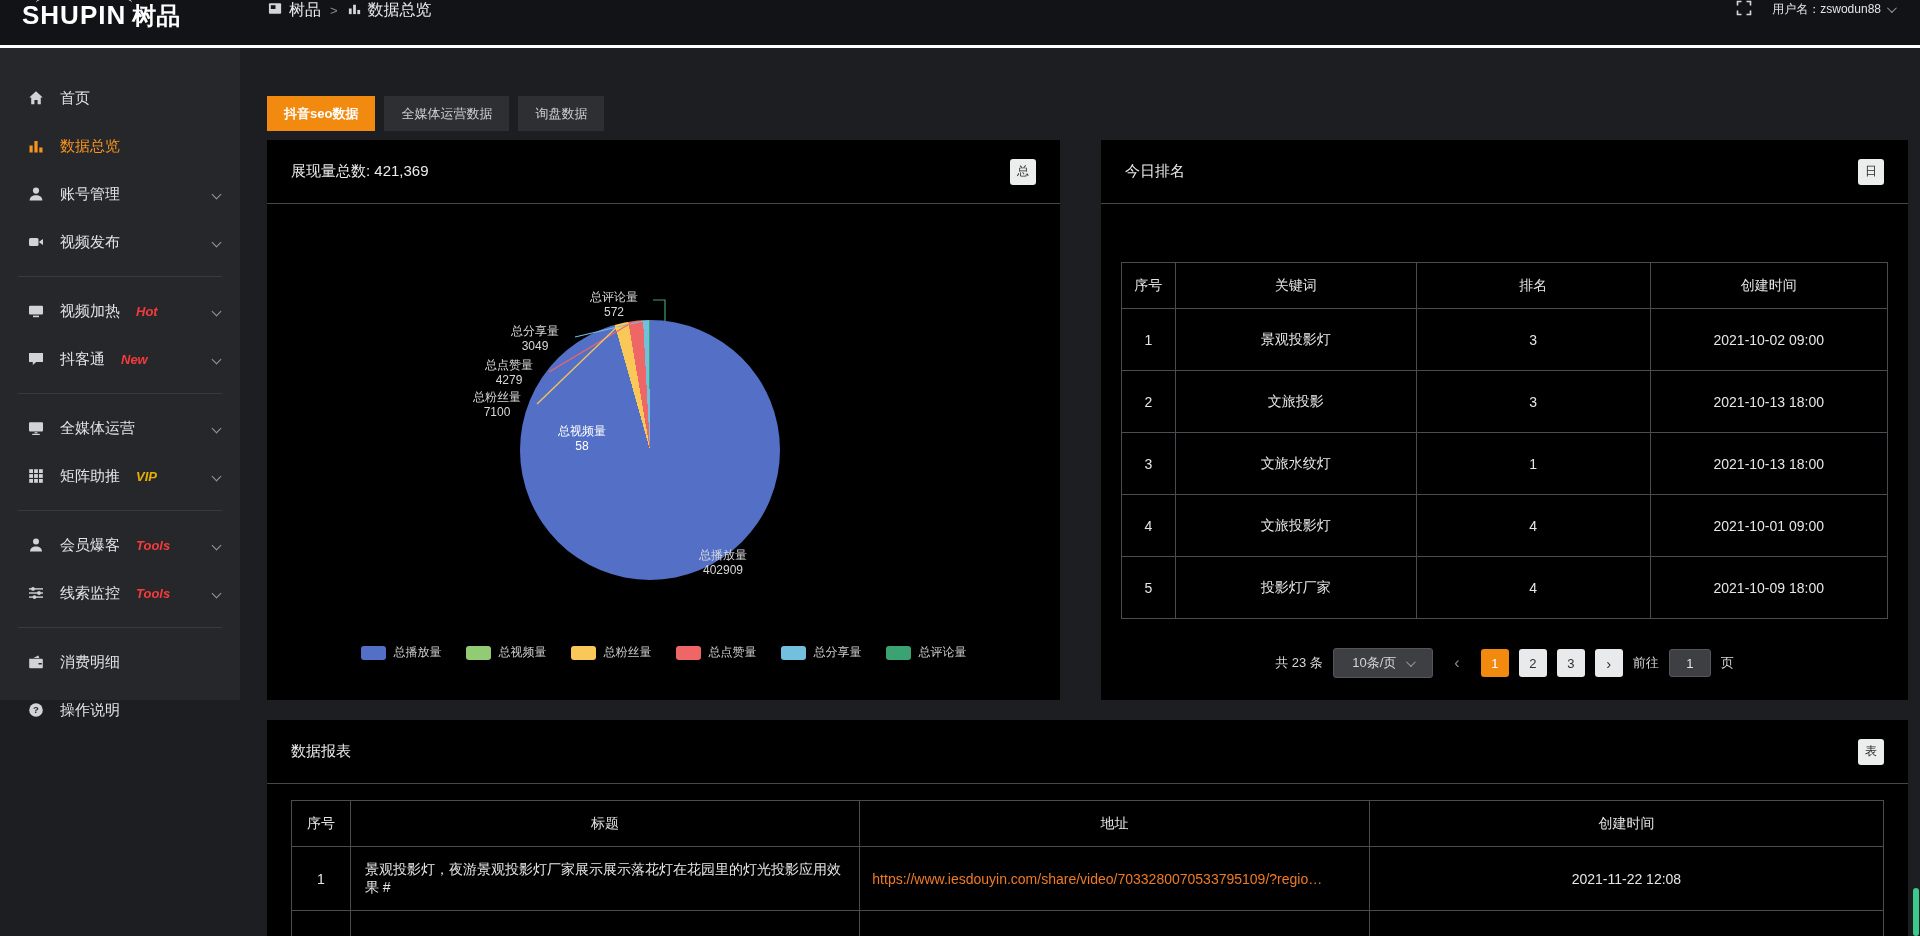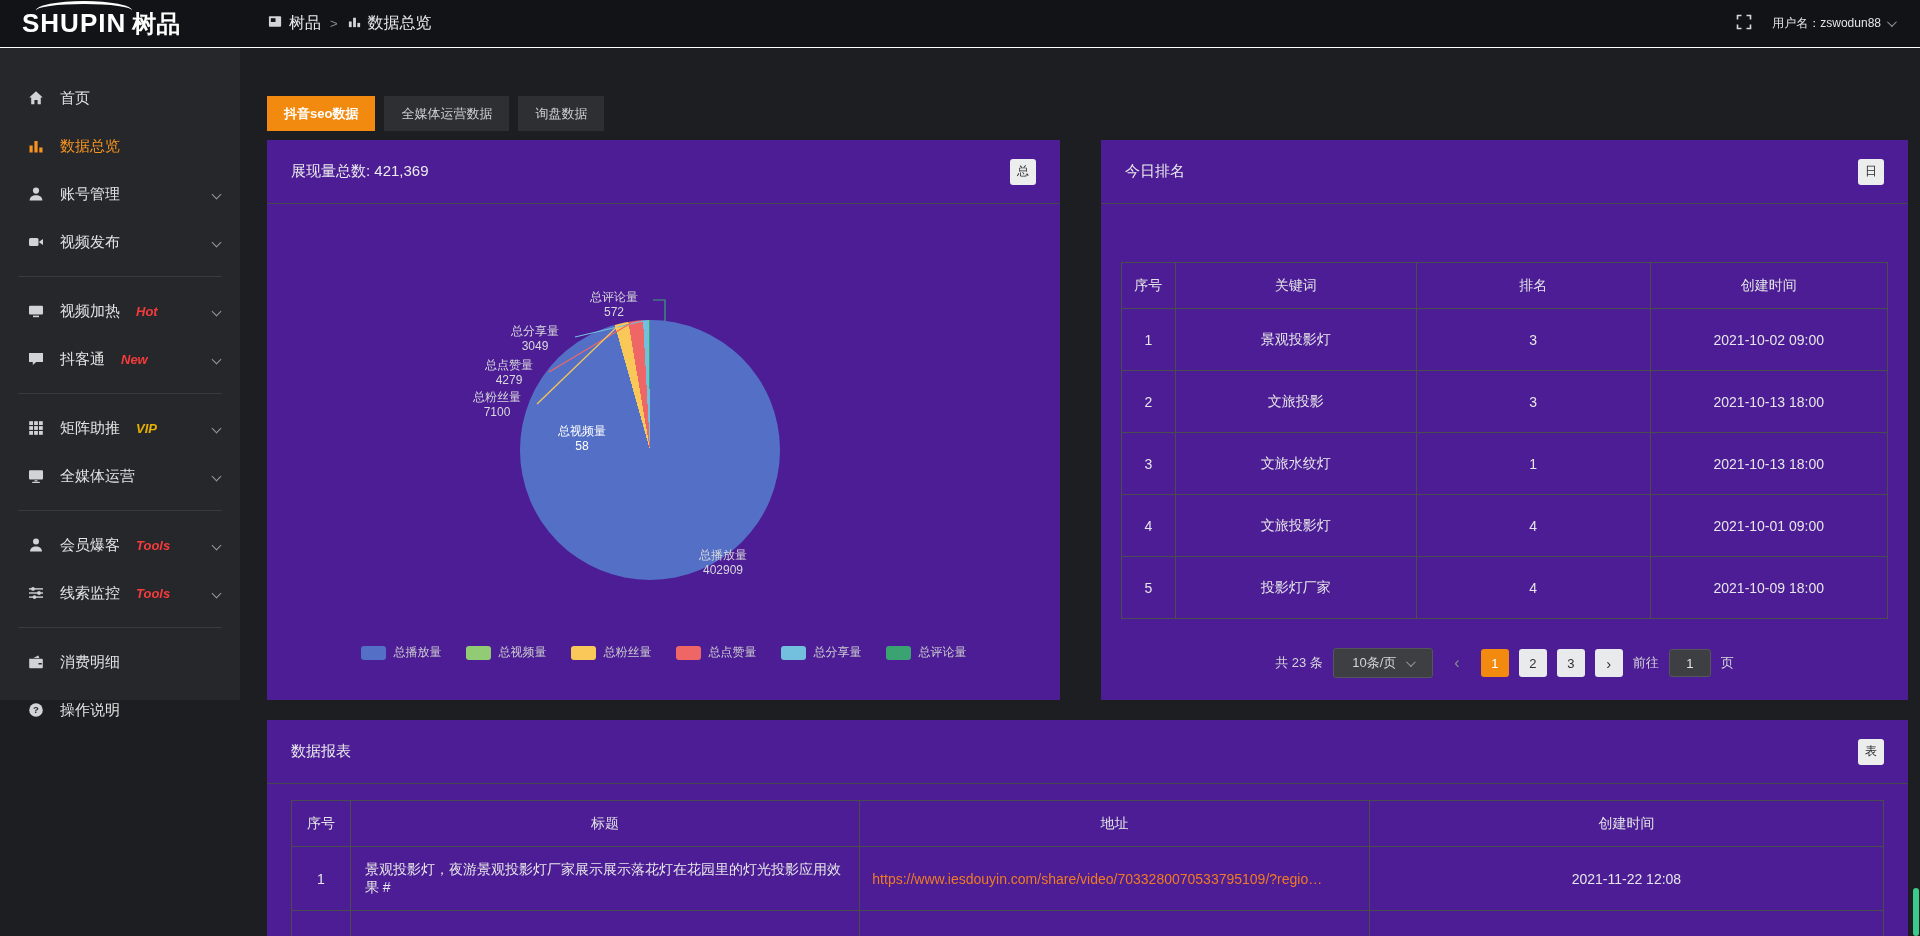--- a/index.html
+++ b/index.html
@@ -1,21 +1,21 @@
 <!DOCTYPE html>
 <html><head>
 <meta charset="utf-8">
 <style>
   * { margin:0; padding:0; box-sizing:border-box; }
   html,body { width:1920px; height:936px; overflow:hidden; background:#1d1e21;
     font-family:"Liberation Sans", sans-serif; }
 
   
   .topbar { position:absolute; top:0; left:0; width:1920px; height:48px;
-    background:#121316; border-bottom:1px solid #ffffff; display:flex; align-items:center; z-index:9; }
+    background:#121316; border-bottom:3px solid #ffffff; display:flex; align-items:flex-start; z-index:9; }
   .logo-area { width:240px; padding-left:22px; display:flex; align-items:baseline; }
   .logo-primary { color:#fff; font-weight:bold; font-size:26px; letter-spacing:1px; position:relative; }
   .logo-primary::before { content:""; position:absolute; left:14px; top:-7px; width:96px; height:16px;
     border-top:3px solid #fff; border-radius:50%; }
   .logo-secondary { color:#fff; font-weight:bold; font-size:24px; margin-left:6px; }
   .breadcrumb { display:flex; align-items:center; gap:9px; margin-left:28px; color:#e9e9ea; font-size:16px; }
   .crumb { display:flex; align-items:center; gap:6px; cursor:pointer; }
   .crumb-sep { color:#8a8b8e; font-size:13px; }
   .topbar-right { margin-left:auto; display:flex; align-items:center; gap:20px; padding-right:26px;
     color:#e4e4e6; font-size:12px; }
@@ -37,21 +37,21 @@
     border-bottom:1.5px solid #97989b; transform:rotate(45deg); }
   .side-divider { height:1px; background:#393a3e; margin:10px 18px; }
 
   
   .content { position:absolute; left:240px; top:48px; width:1680px; height:888px; }
   .tabs { position:absolute; left:27px; top:48px; display:flex; gap:9px; }
   .tab { height:35px; padding:0 17px; background:#2e2f33; color:#cfd0d2; font-size:13px;
     display:flex; align-items:center; cursor:pointer; }
   .tab.active { background:#f28a10; color:#fff; font-weight:bold; }
 
-  .panel { position:absolute; background:#4c1d95; }
+  .panel { position:absolute; background:#000000; }
   .panel-left   { left:27px;  top:92px;  width:793px;  height:560px; }
   .panel-right  { left:861px; top:92px;  width:807px;  height:560px; }
   .panel-bottom { left:27px;  top:672px; width:1641px; height:400px; }
   .panel-head { height:64px; display:flex; align-items:center; padding:0 24px;
     border-bottom:1px solid #46474b; color:#ebebec; font-size:15px; }
   .corner-btn { margin-left:auto; width:26px; height:26px; background:#eceded; color:#2b2b2b;
     border-radius:3px; display:flex; align-items:center; justify-content:center; font-size:12px; cursor:pointer; }
 
   
   .chart { position:relative; height:495px; }
@@ -211,44 +211,44 @@
         </svg>
       </span>
     <span>抖客通</span>
     <span class="badge red">New</span>
     <span class="side-chev"></span>
   </div>
   <div class="side-divider"></div>
   <div class="side-item">
     <span class="ic">
         <svg viewBox="0 0 16 16">
+          <rect x="1" y="2.2" width="14" height="9.2" rx="1"></rect>
+          <rect x="6.5" y="12.2" width="3" height="1.2"></rect>
+          <rect x="4.2" y="13.8" width="7.6" height="1.2"></rect>
+        </svg>
+      </span>
+    <span>全媒体运营</span>
+    <span class="side-chev"></span>
+  </div>
+  <div class="side-item">
+    <span class="ic">
+        <svg viewBox="0 0 16 16">
           <rect x="1.2" y="1.2" width="3.8" height="3.8"></rect>
           <rect x="6.1" y="1.2" width="3.8" height="3.8"></rect>
           <rect x="11" y="1.2" width="3.8" height="3.8"></rect>
           <rect x="1.2" y="6.1" width="3.8" height="3.8"></rect>
           <rect x="6.1" y="6.1" width="3.8" height="3.8"></rect>
           <rect x="11" y="6.1" width="3.8" height="3.8"></rect>
           <rect x="1.2" y="11" width="3.8" height="3.8"></rect>
           <rect x="6.1" y="11" width="3.8" height="3.8"></rect>
           <rect x="11" y="11" width="3.8" height="3.8"></rect>
         </svg>
       </span>
     <span>矩阵助推</span>
     <span class="badge gold">VIP</span>
-    <span class="side-chev"></span>
-  </div>
-  <div class="side-item">
-    <span class="ic">
-        <svg viewBox="0 0 16 16">
-          <rect x="1" y="2.2" width="14" height="9.2" rx="1"></rect>
-          <rect x="6.5" y="12.2" width="3" height="1.2"></rect>
-          <rect x="4.2" y="13.8" width="7.6" height="1.2"></rect>
-        </svg>
-      </span>
-    <span>全媒体运营</span>
     <span class="side-chev"></span>
   </div>
   <div class="side-divider"></div>
   <div class="side-item">
     <span class="ic">
         <svg viewBox="0 0 16 16">
           <circle cx="8" cy="4.4" r="3"></circle>
           <path d="M2 14.6c0-3.4 2.7-5.2 6-5.2s6 1.8 6 5.2z"></path>
         </svg>
       </span>

